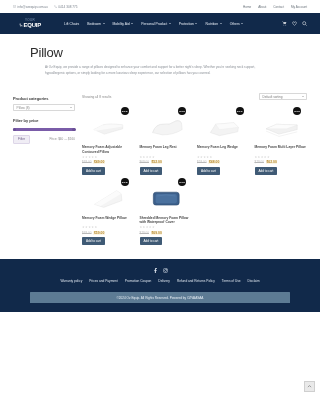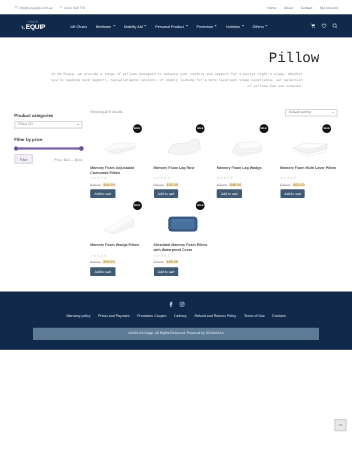--- a/index.html
+++ b/index.html
@@ -36,21 +36,21 @@
   .logo-word { display:flex; align-items:center; gap:.5px; }
   .logo-mark { width:4px; height:4px; }
   .logo-text { font-size:6px; font-weight:bold; color:#ffffff; letter-spacing:-.2px; line-height:1; }
   .nav-links { display:flex; align-items:center; gap:8px; margin-left:17px; }
   .nav-item { display:flex; align-items:center; gap:1.5px; color:#e8eef6; font-size:3.4px; white-space:nowrap; cursor:pointer; }
   .caret { width:0; height:0; border-left:1.3px solid transparent; border-right:1.3px solid transparent; border-top:1.7px solid #cfd9e6; display:block; }
   .nav-icons { margin-left:auto; display:flex; align-items:center; gap:5px; }
   .nav-ic { width:5px; height:5px; display:block; color:#fff; }
 
   
-  .hero { padding:12px 30px 10px; text-align:right;font-family:Liberation Mono, monospace; }
+  .hero { padding:12px 30px 10px; text-align:left; }
   .hero h1 { font-size:13px; font-weight:normal; color:#2b2b2b; letter-spacing:-.2px; line-height:1.1; }
   .hero p {
     margin-top:5px; font-size:3.1px; line-height:1.75; color:#8a8f96;
     max-width:230px; margin-left:auto; margin-right:auto;
   }
 
   
   .shop { display:flex; padding:0 13px 0 13px; gap:7px; }
 
   

